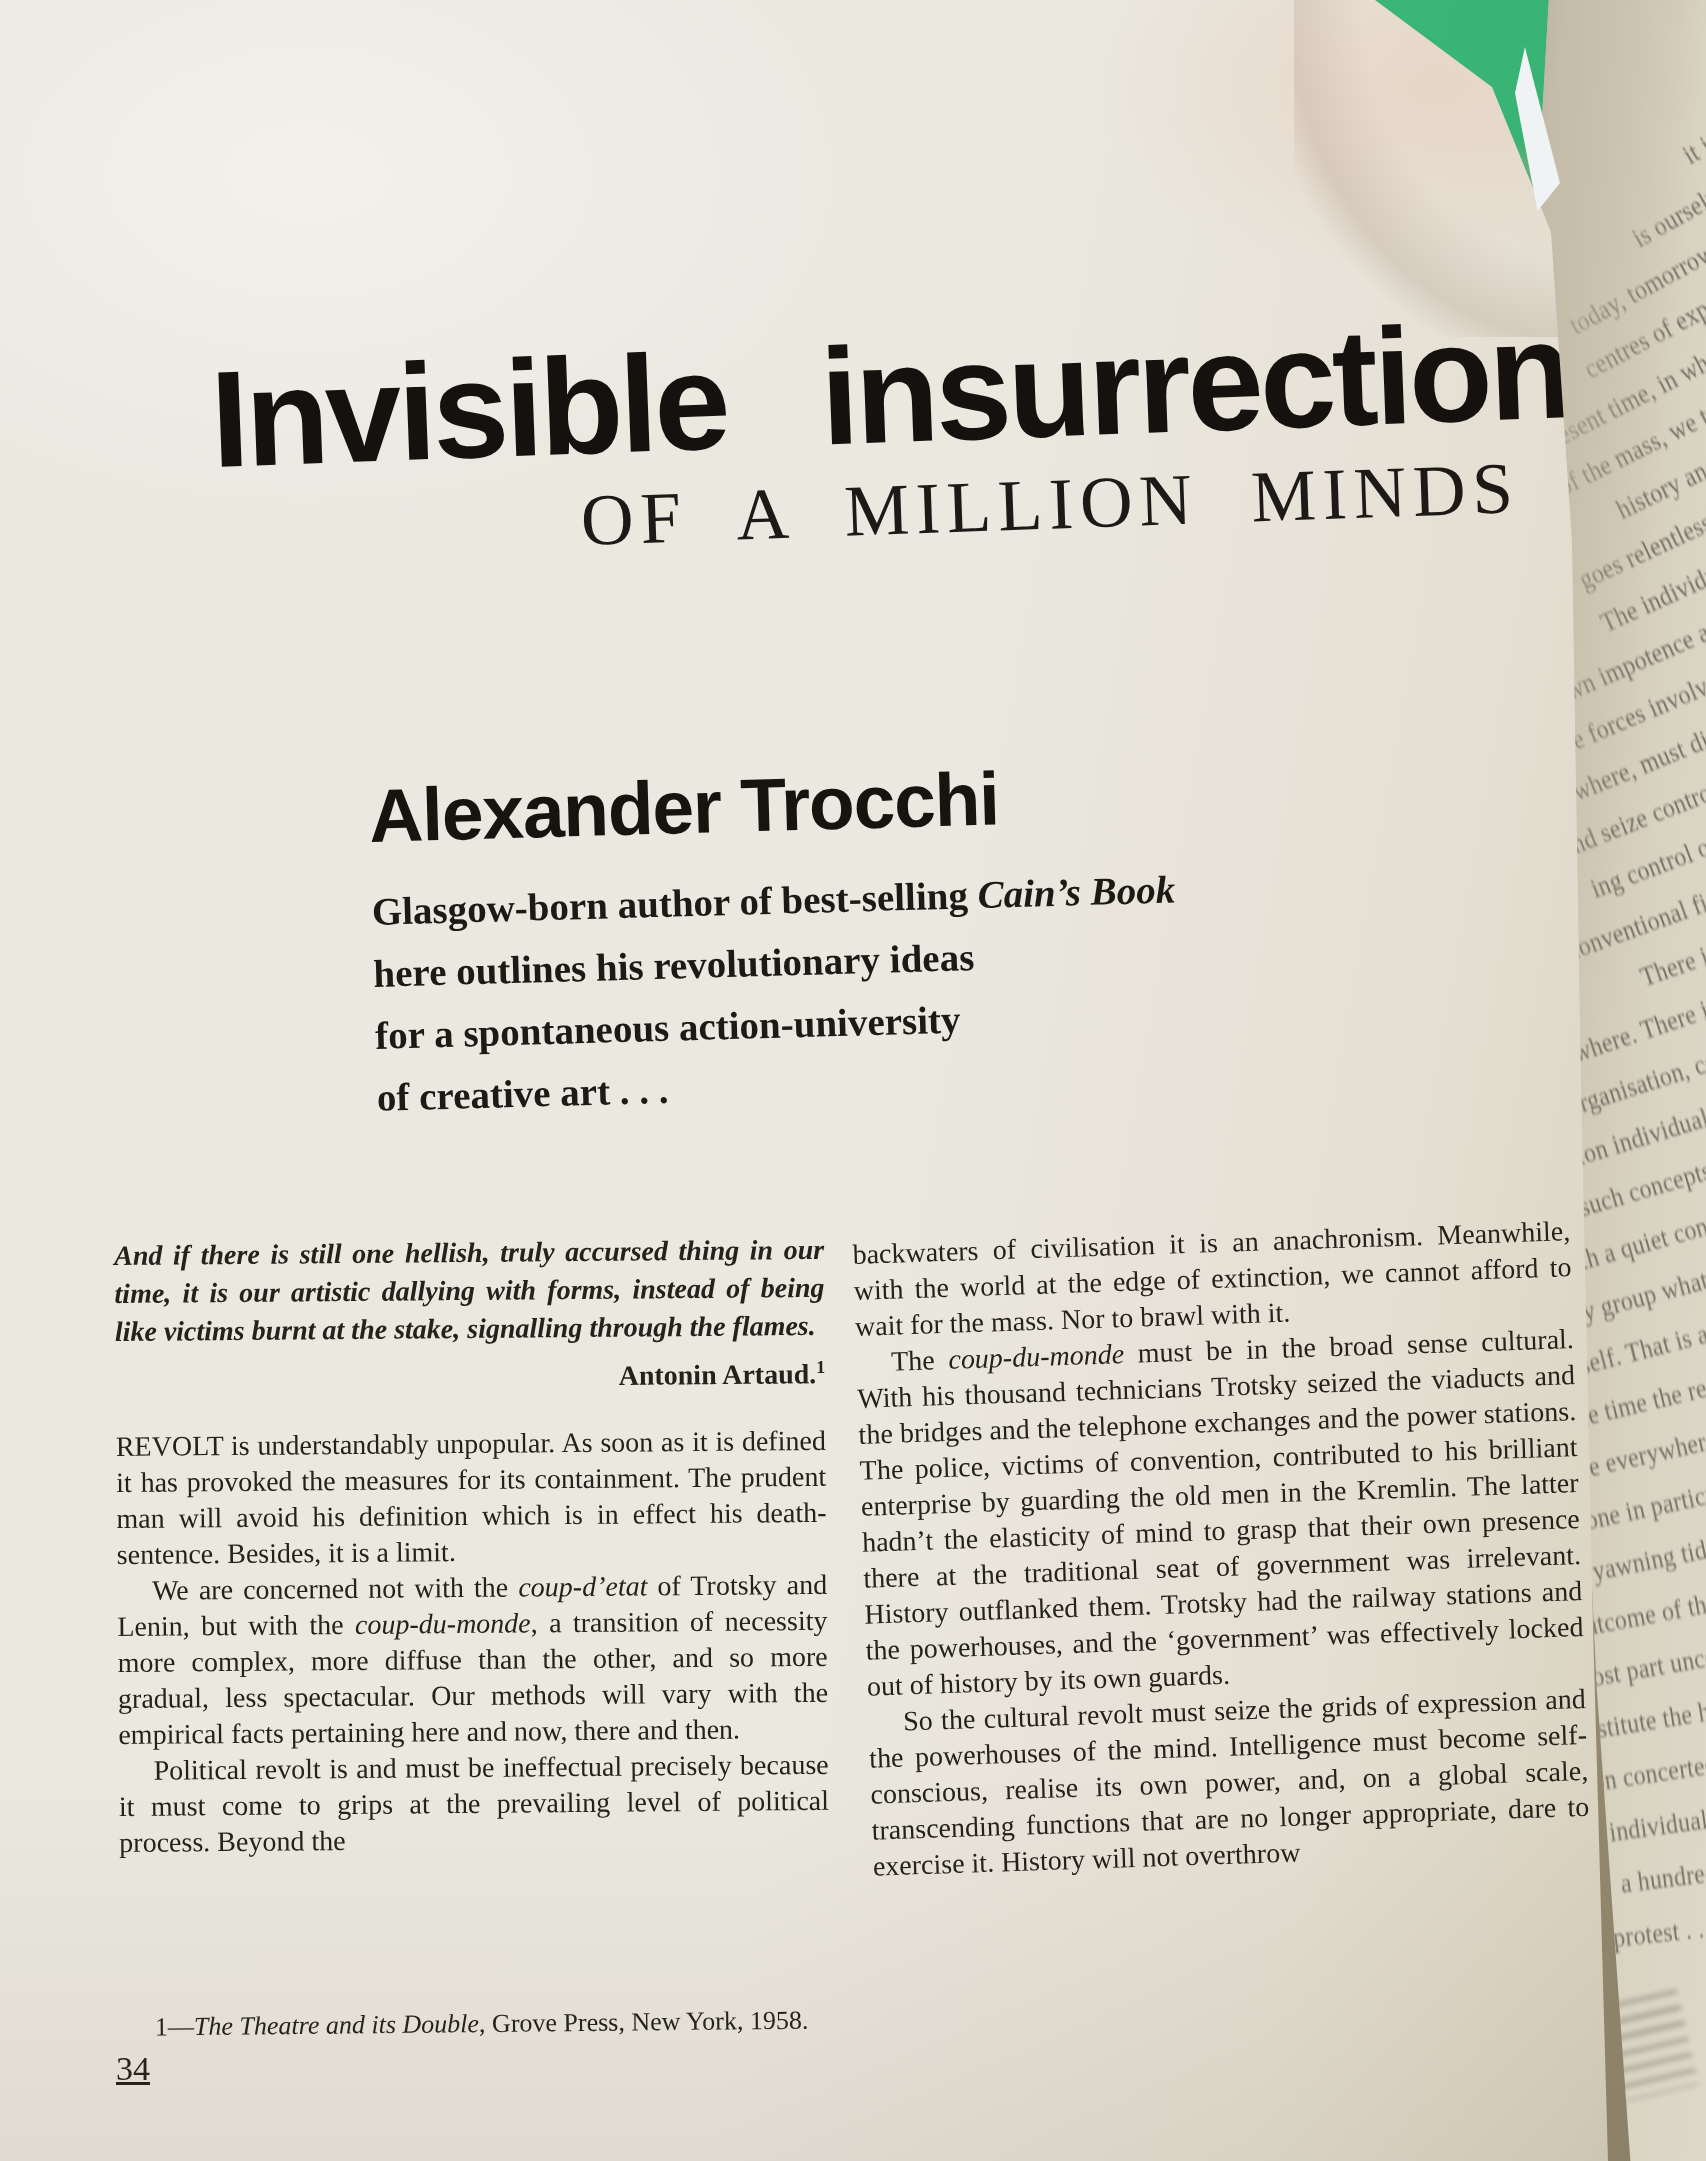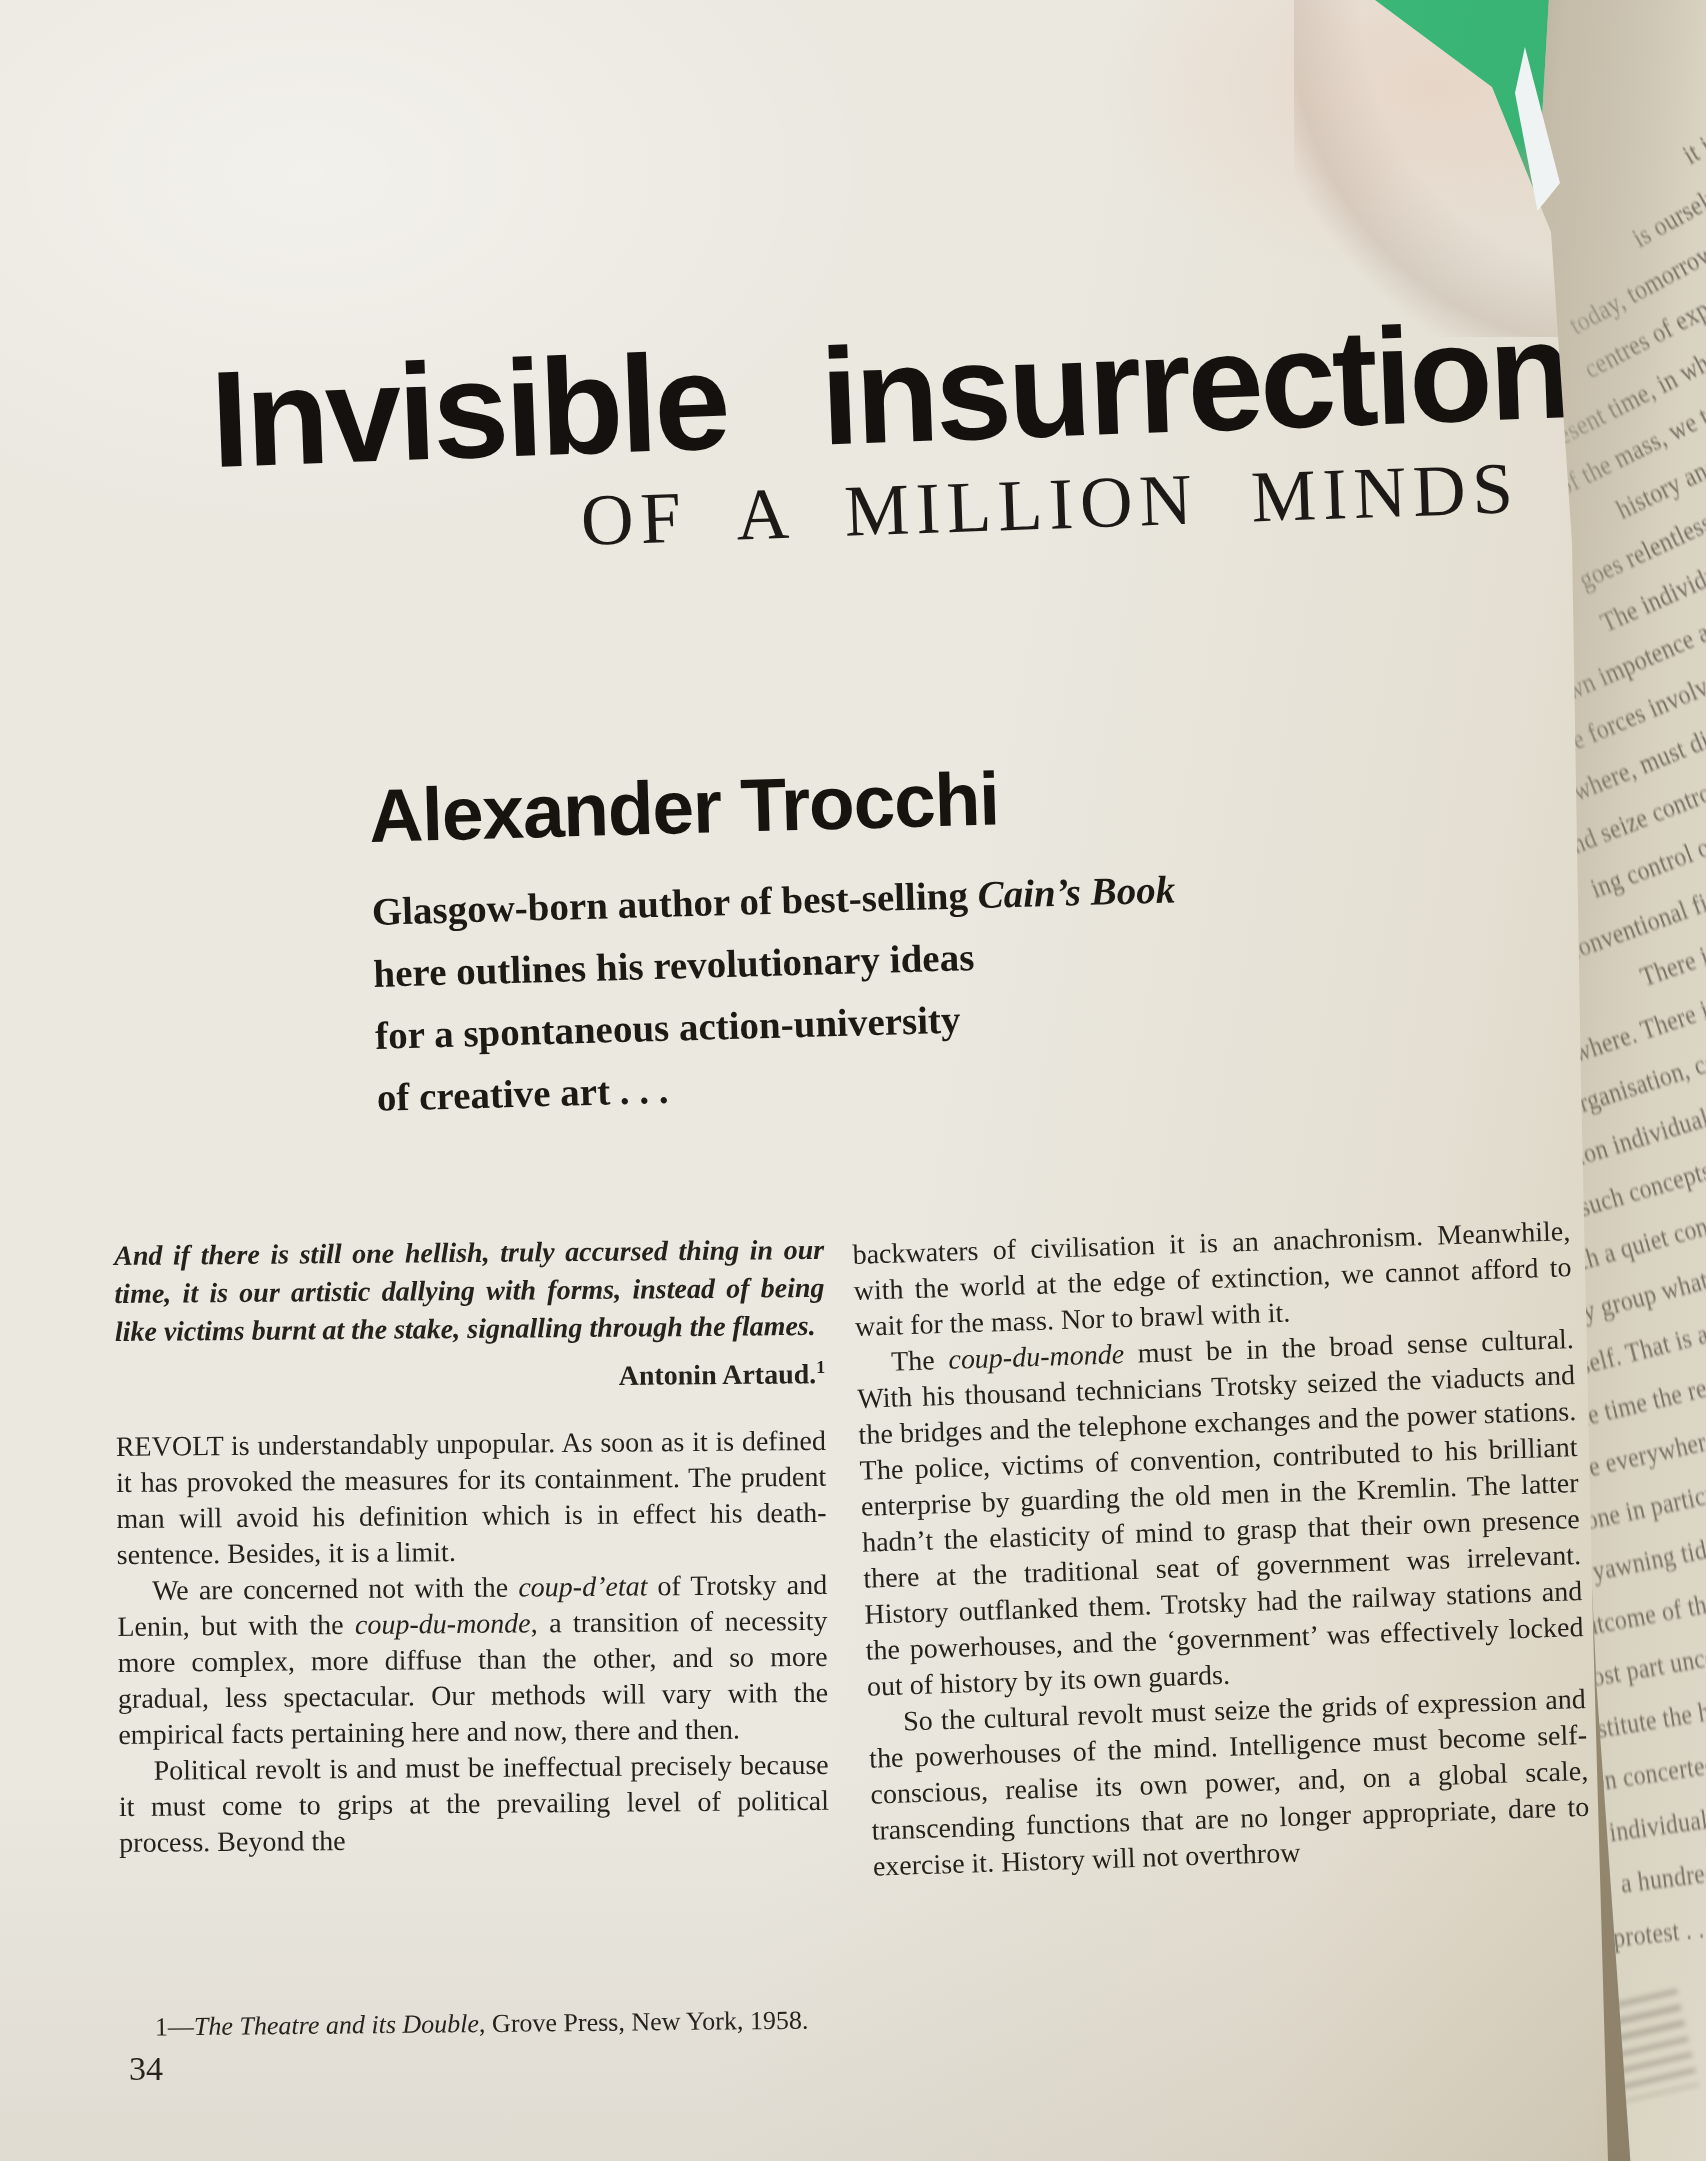--- a/index.html
+++ b/index.html
@@ -102,21 +102,21 @@
   .col p.body{margin:0;}
   .col p.indent{text-indent:35px;}
   .epi-space{height:31px;}
   .it{font-style:italic;}
 
   .footnote{
     position:absolute;left:155px;top:2009px;font-size:26px;color:#26221c;
     transform:rotate(-.6deg);
   }
   .page-number{
-    position:absolute;left:129px;top:2050px;font-size:34px;color:#26221c;
+    position:absolute;left:116px;top:2050px;font-size:34px;color:#26221c;text-decoration:underline;
   }
 </style>
 </head>
 <body>
 
 <div class="stage">
 
   <div class="spine-gap"></div>
 
   <div class="right-page">

